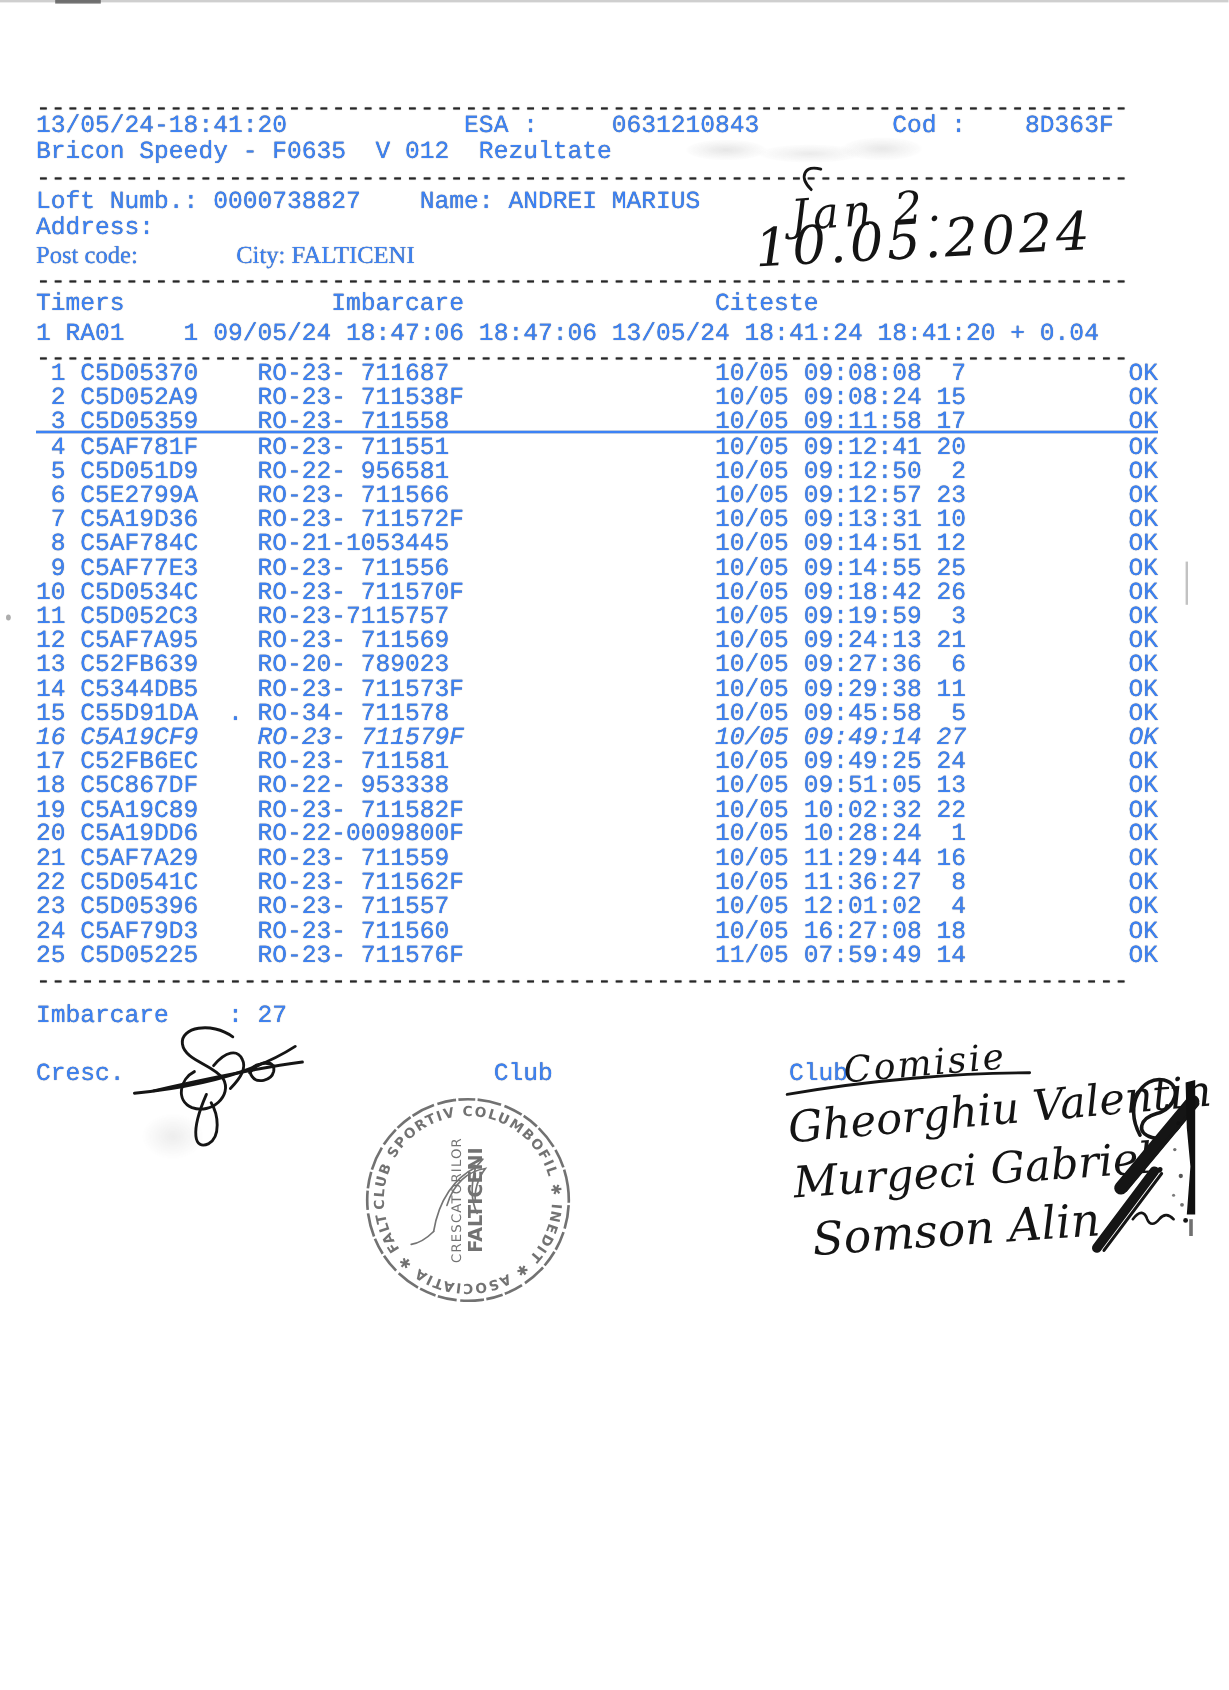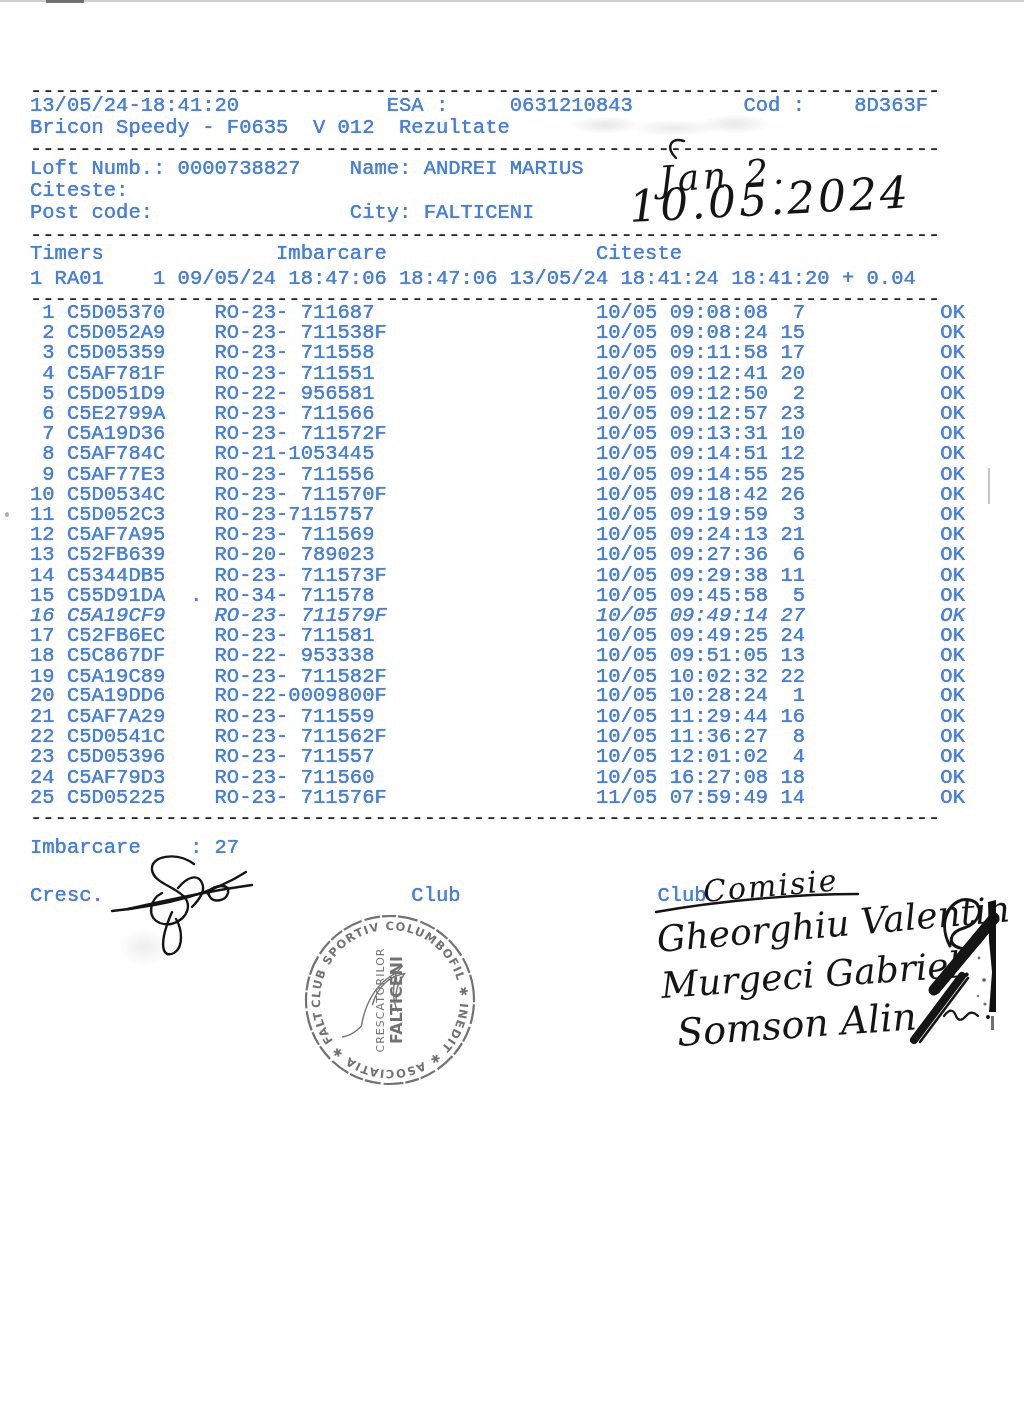--- a/index.html
+++ b/index.html
@@ -48,29 +48,29 @@
   <div class="art smudge-stamp-left"></div>
   <div class="art speck-a"></div>
   <div class="art scratch-r"></div>
 
   <div id="doc">
       <div class="tw sep" style="top: 82px;">--------------------------------------------------------------------------</div>
       <div class="tw" style="top: 96px;">13/05/24-18:41:20            ESA :     0631210843         Cod :    8D363F</div>
       <div class="tw" style="top: 118px;">Bricon Speedy - F0635  V 012  Rezultate</div>
       <div class="tw sep" style="top: 140px;">--------------------------------------------------------------------------</div>
       <div class="tw" style="top: 159px;">Loft Numb.: 0000738827    Name: ANDREI MARIUS</div>
-      <div class="tw" style="top: 181px;">Citeste:</div>
-      <div class="tw" style="top: 203px;">Post code:                City: FALTICENI</div>
+      <div class="tw" style="top: 181px;">Address:</div>
+      <div class="tw" style="top: 203px; font-family: Liberation Serif, serif;">Post code:                City: FALTICENI</div>
       <div class="tw sep" style="top: 226px;">--------------------------------------------------------------------------</div>
       <div class="tw" style="top: 244px;">Timers              Imbarcare                 Citeste</div>
       <div class="tw" style="top: 269px;">1 RA01    1 09/05/24 18:47:06 18:47:06 13/05/24 18:41:24 18:41:20 + 0.04</div>
       <div class="tw sep" style="top: 290px;">--------------------------------------------------------------------------</div>
       <div class="tw" style="top: 303px;"> 1 C5D05370    RO-23- 711687                  10/05 09:08:08  7           OK</div>
       <div class="tw" style="top: 323.2px;"> 2 C5D052A9    RO-23- 711538F                 10/05 09:08:24 15           OK</div>
-      <div class="tw" style="top: 343.4px;"> 3 C5D05359    RO-23- 711558                  10/05 09:11:58 17           OK</div>
+      <div class="tw" style="top: 343.4px; text-decoration: underline;"> 3 C5D05359    RO-23- 711558                  10/05 09:11:58 17           OK</div>
       <div class="tw" style="top: 363.6px;"> 4 C5AF781F    RO-23- 711551                  10/05 09:12:41 20           OK</div>
       <div class="tw" style="top: 383.8px; font-family: Liberation Mono, monospace;"> 5 C5D051D9    RO-22- 956581                  10/05 09:12:50  2           OK</div>
       <div class="tw" style="top: 404px;"> 6 C5E2799A    RO-23- 711566                  10/05 09:12:57 23           OK</div>
       <div class="tw" style="top: 424.2px;"> 7 C5A19D36    RO-23- 711572F                 10/05 09:13:31 10           OK</div>
       <div class="tw" style="top: 444.4px;"> 8 C5AF784C    RO-21-1053445                  10/05 09:14:51 12           OK</div>
       <div class="tw" style="top: 464.6px;"> 9 C5AF77E3    RO-23- 711556                  10/05 09:14:55 25           OK</div>
       <div class="tw" style="top: 484.8px;">10 C5D0534C    RO-23- 711570F                 10/05 09:18:42 26           OK</div>
       <div class="tw" style="top: 505px;">11 C5D052C3    RO-23-7115757                  10/05 09:19:59  3           OK</div>
       <div class="tw" style="top: 525.2px;">12 C5AF7A95    RO-23- 711569                  10/05 09:24:13 21           OK</div>
       <div class="tw" style="top: 545.4px;">13 C52FB639    RO-20- 789023                  10/05 09:27:36  6           OK</div>

